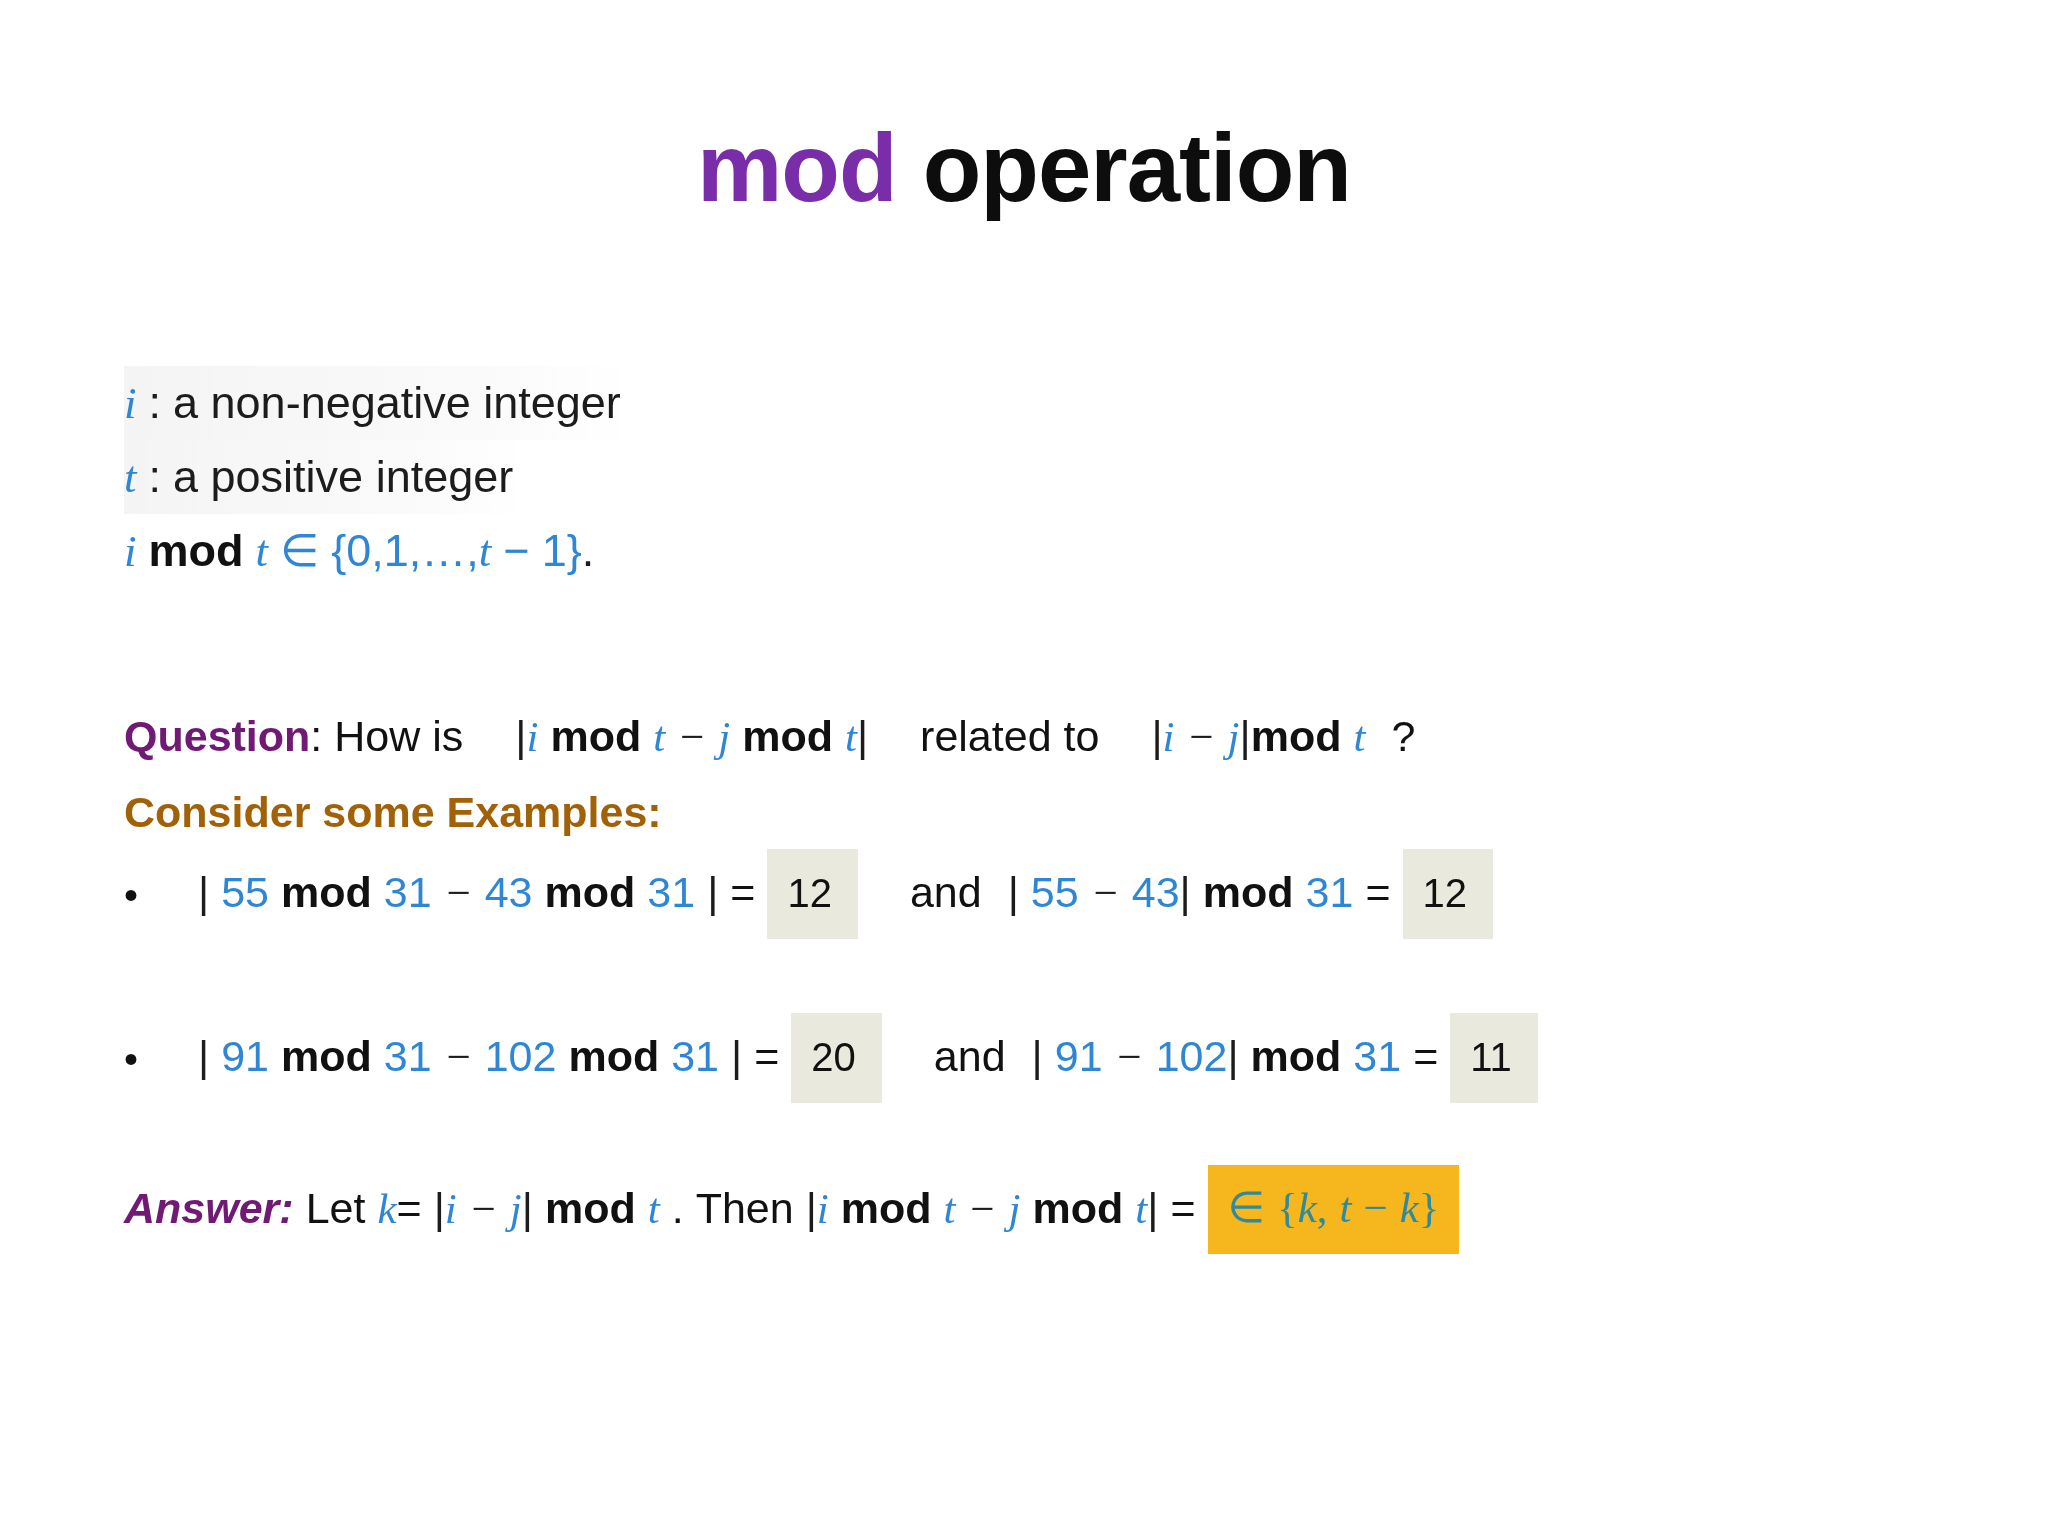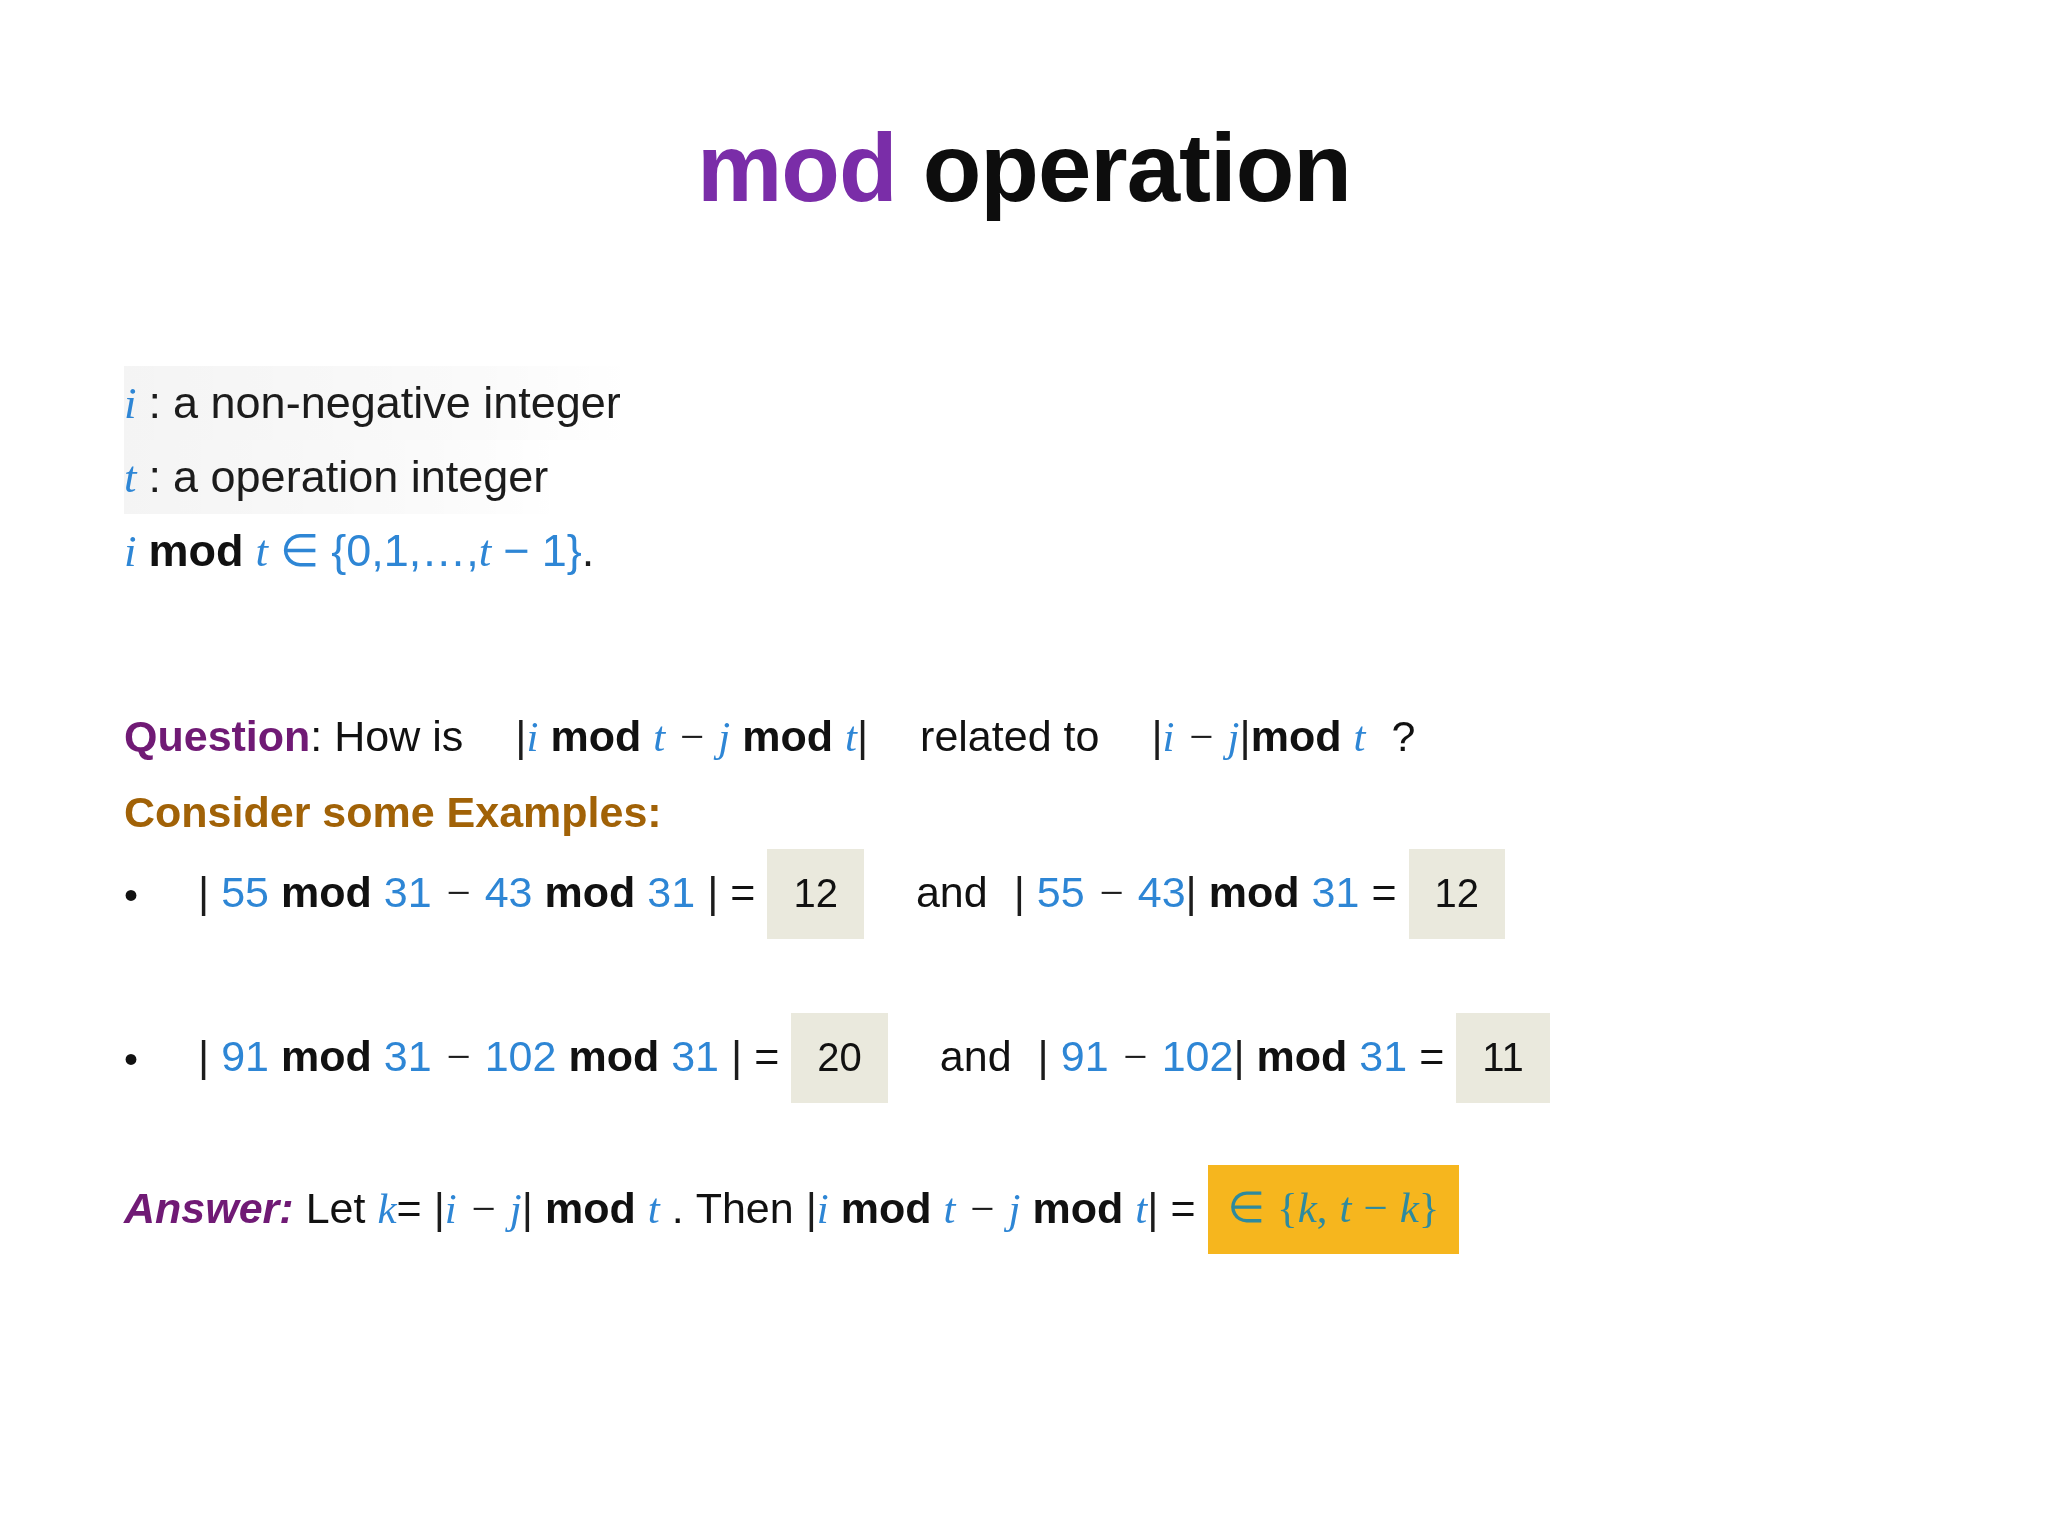--- a/index.html
+++ b/index.html
@@ -124,21 +124,21 @@
     color: #111111;
     font-size: 40px;
     font-weight: normal;
     padding: 10px 24px 14px 24px;
     line-height: 1;
     vertical-align: middle;
     position: relative;
     top: -2px;
   }
   .valbox.tall {
-    padding: 24px 26px 26px 26px;
+    padding: 24px 26px 26px 20px;
   }
 
   
   .answer-hl {
     display: inline-block;
     background: #F6B61E;
     padding: 6px 20px 10px 20px;
     vertical-align: middle;
     position: relative;
     top: -2px;
@@ -178,21 +178,21 @@
     <div class="defs">
 
       <div class="def-line">
         <span class="def-line shaded">
           <span class="mv">i</span><span class="nbsp-sm"></span><span>:</span><span class="nbsp-sm"></span><span>a non-negative integer</span>
         </span>
       </div>
 
       <div class="def-line">
         <span class="def-line shaded">
-          <span class="mv">t</span><span class="nbsp-sm"></span><span>:</span><span class="nbsp-sm"></span><span>a operation integer</span>
+          <span class="mv">t</span><span class="nbsp-sm"></span><span>:</span><span class="nbsp-sm"></span><span>a positive integer</span>
         </span>
       </div>
 
       <div class="def-line">
         <span class="mv">i</span><span class="nbsp-sm"></span><span class="bold">mod</span><span class="nbsp-sm"></span><span class="mv">t</span><span class="nbsp-sm"></span><span class="mop">∈</span><span class="nbsp-sm"></span><span class="mnum">{</span><span class="mnum">0,1,…,</span><span class="mv">t</span><span class="nbsp-sm"></span><span class="mnum">−</span><span class="nbsp-sm"></span><span class="mnum">1</span><span class="mnum">}</span><span>.</span>
       </div>
     </div>
 
     <div class="spacer-lg"></div>
 

